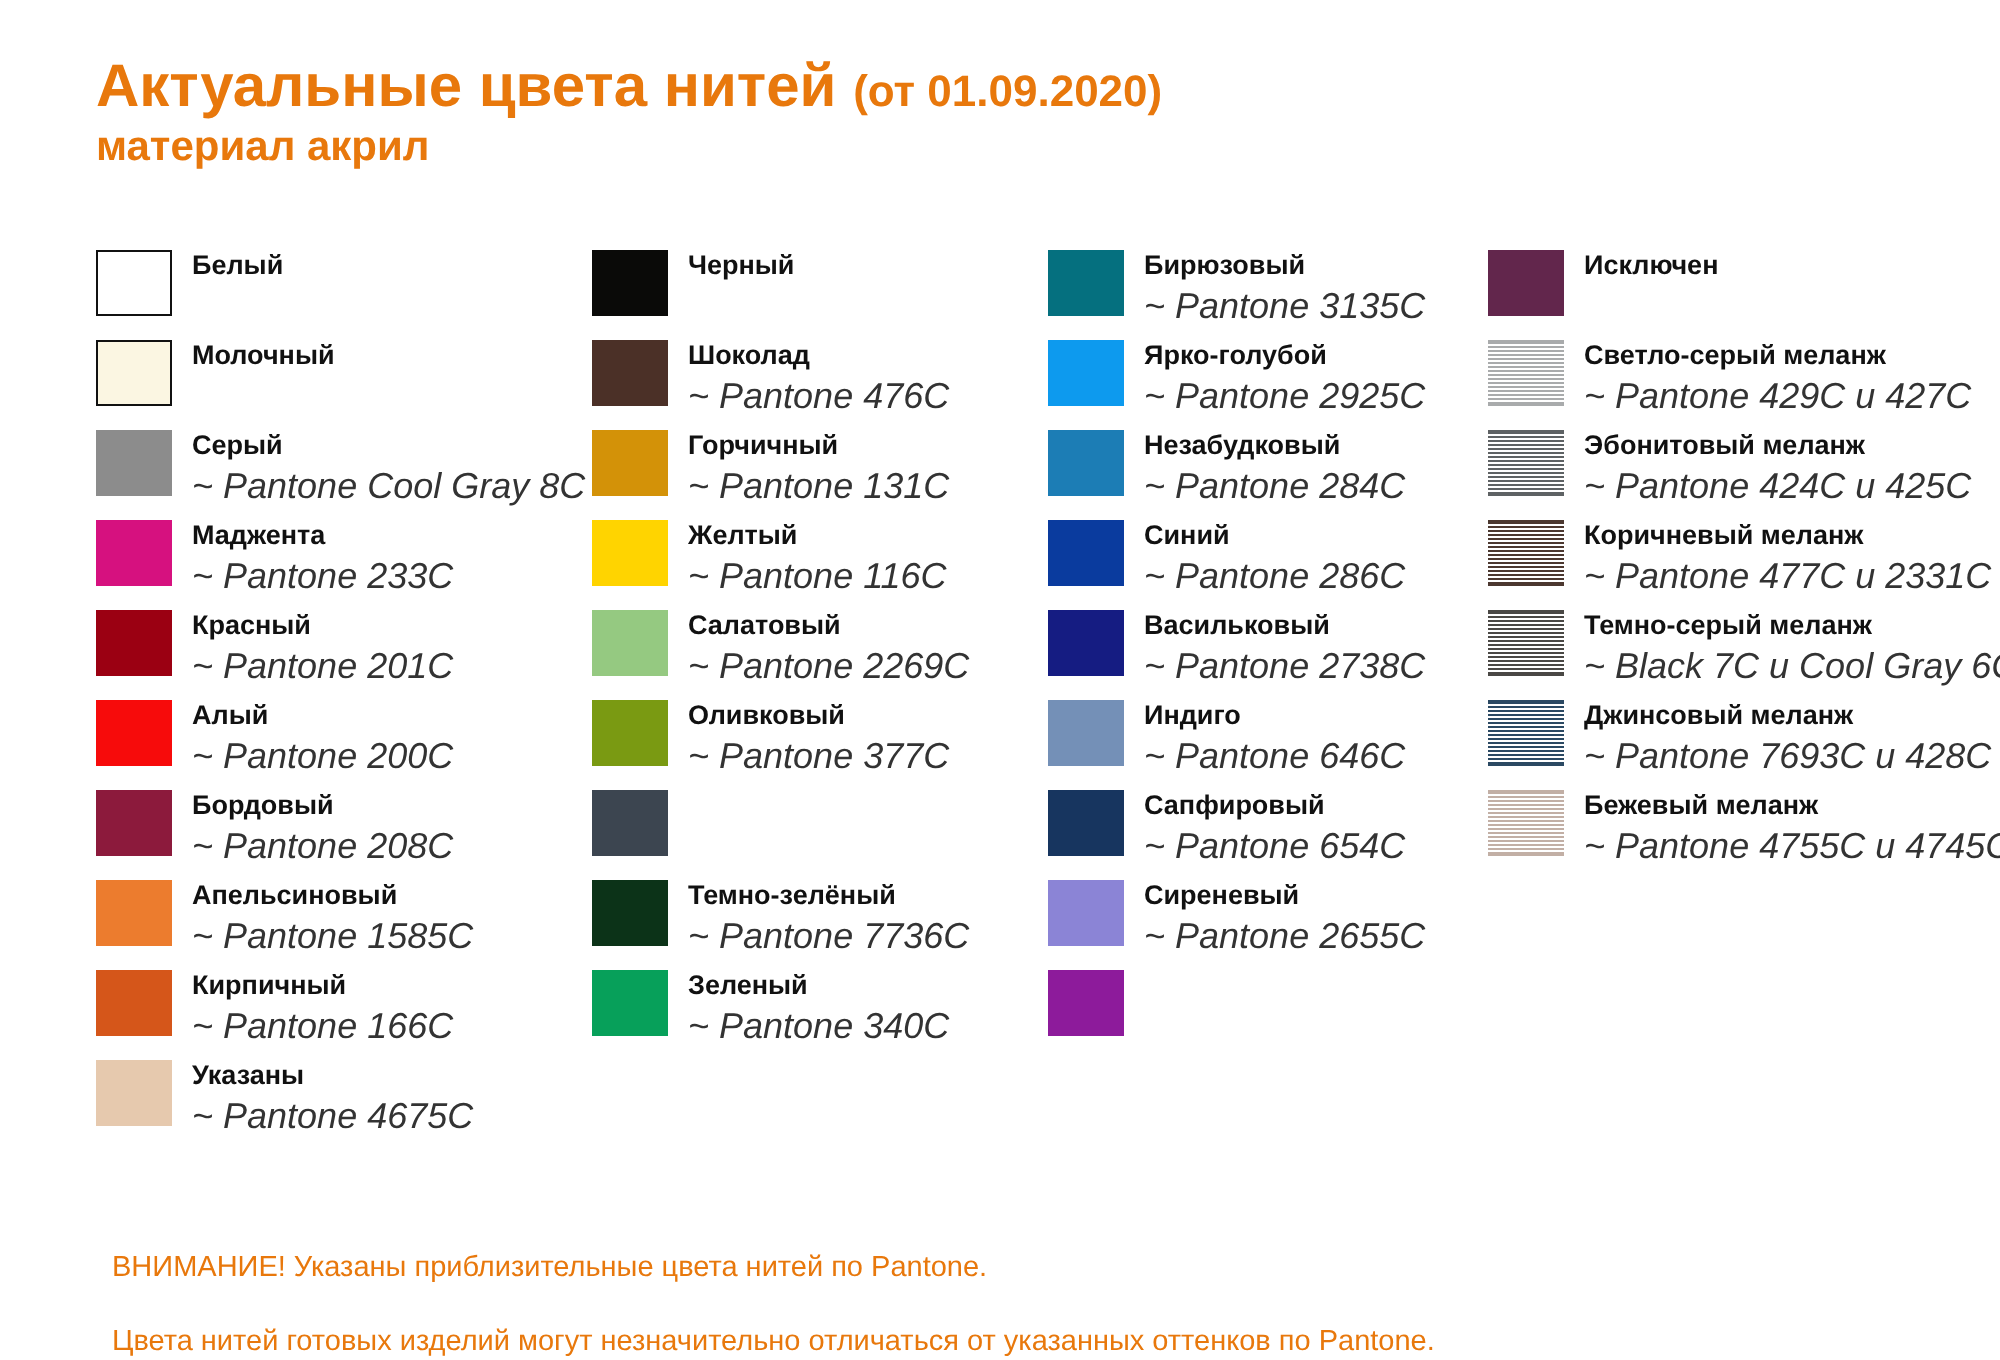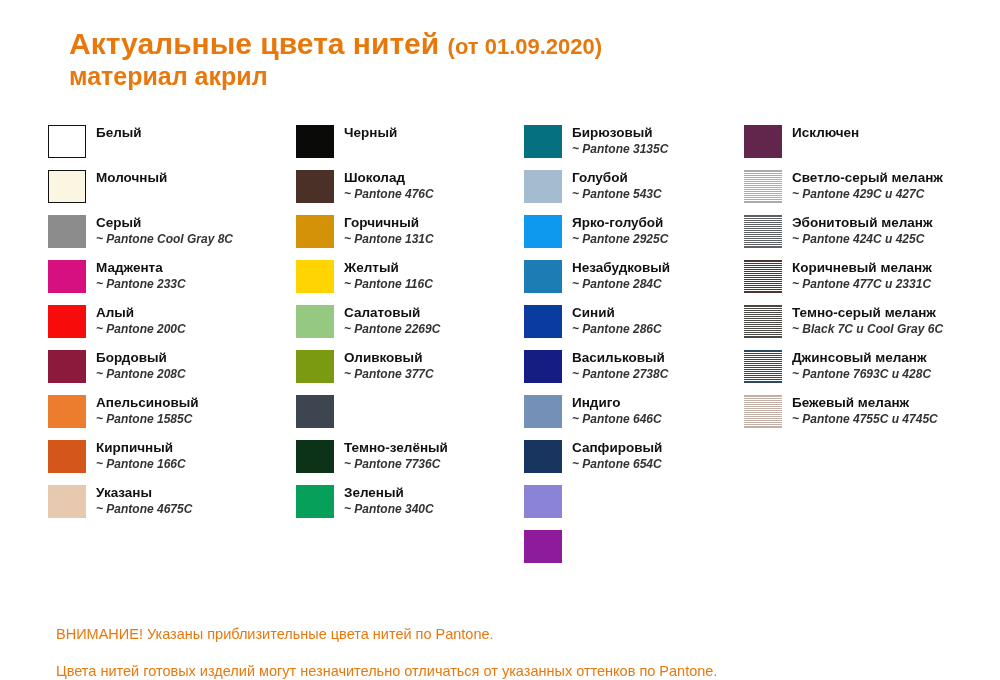--- a/index.html
+++ b/index.html
@@ -17,35 +17,34 @@
     position: relative;
     width: 1000px;
     height: 680px;
     box-sizing: border-box;
   }
   .header {
     position: absolute;
     left: 48px;
     top: 26px;
     width: 900px;
-    margin-left: 21px;
   }
   .title-line1 {
     font-size: 30px;
     font-weight: bold;
     color: #E8780C;
     line-height: 1.18;
     white-space: nowrap;
   }
   .title-line1 .date-part {
     font-size: 22px;
     font-weight: bold;
   }
   .title-line2 {
-    font-size: 25px;
+    font-size: 21px;
     font-weight: bold;
     color: #E8780C;
     line-height: 1.18;
     margin-top: 1px;
   }
   .columns {
     position: absolute;
     left: 48px;
     top: 124px;
     width: 920px;
@@ -82,27 +81,26 @@
     padding-top: 1px;
   }
   .name {
     font-size: 13.5px;
     font-weight: bold;
     color: #111111;
     line-height: 1.22;
     white-space: nowrap;
   }
   .pantone {
-    font-size: 12px;
+    font-size: 18px;
     font-style: italic;
     color: #333333;
     line-height: 1.25;
     white-space: nowrap;
     margin-top: 1px;
-    font-weight: bold;
   }
   .footer {
     position: absolute;
     left: 56px;
     top: 608px;
     width: 900px;
   }
   .footer div {
     font-size: 14.5px;
     color: #E8780C;
@@ -143,20 +141,27 @@
           </div>
         </div>
         <div class="row">
           <div class="swatch" style="background: rgb(214, 17, 127);"></div>
           <div class="labels">
             <div class="name">Маджента</div>
             <div class="pantone">~ Pantone 233C</div>
           </div>
         </div>
         <div class="row">
+          <div class="swatch" style="background: rgb(155, 0, 18);"></div>
+          <div class="labels">
+            <div class="name">Красный</div>
+            <div class="pantone">~ Pantone 201C</div>
+          </div>
+        </div>
+        <div class="row">
           <div class="swatch" style="background: rgb(247, 11, 11);"></div>
           <div class="labels">
             <div class="name">Алый</div>
             <div class="pantone">~ Pantone 200C</div>
           </div>
         </div>
         <div class="row">
           <div class="swatch" style="background: rgb(140, 26, 60);"></div>
           <div class="labels">
             <div class="name">Бордовый</div>
@@ -247,27 +252,20 @@
       </div>
     <div class="col col-2">
         <div class="row">
           <div class="swatch" style="background: rgb(5, 112, 127);"></div>
           <div class="labels">
             <div class="name">Бирюзовый</div>
             <div class="pantone">~ Pantone 3135C</div>
           </div>
         </div>
         <div class="row">
-          <div class="swatch" style="background: rgb(165, 188, 208);"></div>
-          <div class="labels">
-            <div class="name">Голубой</div>
-            <div class="pantone">~ Pantone 543C</div>
-          </div>
-        </div>
-        <div class="row">
           <div class="swatch" style="background: rgb(13, 154, 238);"></div>
           <div class="labels">
             <div class="name">Ярко-голубой</div>
             <div class="pantone">~ Pantone 2925C</div>
           </div>
         </div>
         <div class="row">
           <div class="swatch" style="background: rgb(28, 125, 181);"></div>
           <div class="labels">
             <div class="name">Незабудковый</div>
@@ -297,20 +295,24 @@
         </div>
         <div class="row">
           <div class="swatch" style="background: rgb(23, 53, 95);"></div>
           <div class="labels">
             <div class="name">Сапфировый</div>
             <div class="pantone">~ Pantone 654C</div>
           </div>
         </div>
         <div class="row">
           <div class="swatch" style="background: rgb(139, 132, 214);"></div>
+          <div class="labels">
+            <div class="name">Сиреневый</div>
+            <div class="pantone">~ Pantone 2655C</div>
+          </div>
         </div>
         <div class="row">
           <div class="swatch" style="background: rgb(141, 27, 155);"></div>
         </div>
       </div>
     <div class="col col-3">
         <div class="row">
           <div class="swatch" style="background: rgb(98, 38, 76);"></div>
           <div class="labels">
             <div class="name">Исключен</div>

